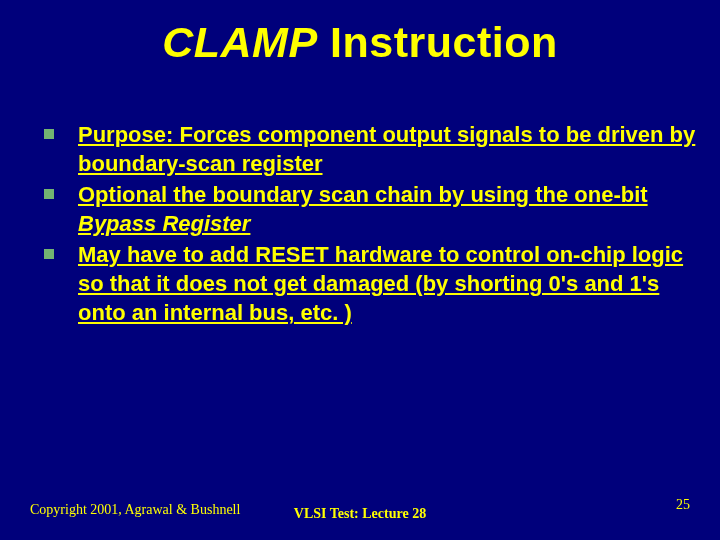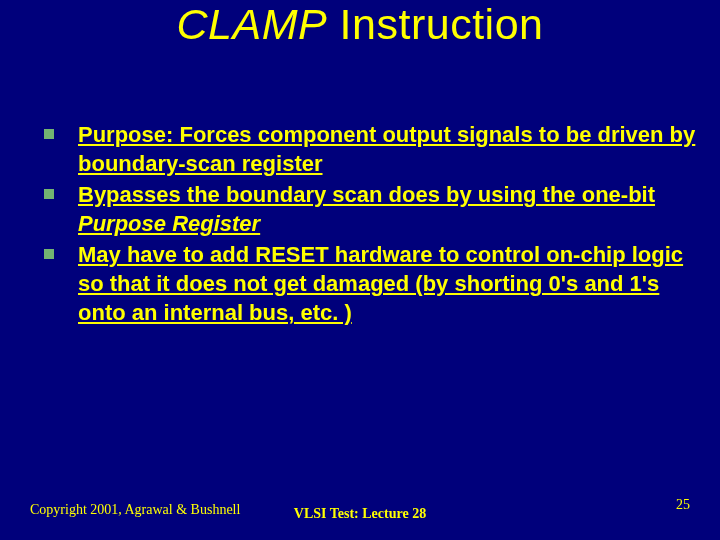--- a/index.html
+++ b/index.html
@@ -13,22 +13,23 @@
     width: 720px;
     height: 540px;
     background: #00007b;
     color: #ffff00;
     font-family: Arial, "Helvetica Neue", Helvetica, sans-serif;
     position: relative;
     box-sizing: border-box;
   }
   .title {
     text-align: center;
-    font-weight: 400;
+    font-weight: 700;
     font-size: 43px;
+    padding-top: 18px;
     letter-spacing: 0.5px;
   }
   .title-emph {
     font-style: italic;
   }
   .content {
     position: absolute;
     top: 120px;
     left: 30px;
     right: 20px;
@@ -97,21 +98,21 @@
   <div class="title">
     <span class="title-emph">CLAMP</span><span> Instruction</span>
   </div>
 
   <div class="content">
     <ul class="bullets">
       <li>
         <span>Purpose: Forces component output signals to be driven by boundary-scan register</span>
       </li>
       <li>
-        <span>Bypasses the boundary scan does by using the one-bit </span><span class="ital">Purpose Register</span>
+        <span>Optional the boundary scan chain by using the one-bit </span><span class="ital">Bypass Register</span>
       </li>
       <li>
         <span>May have to add RESET hardware to control on-chip logic so that it does not get damaged (by shorting 0's and 1's onto an internal bus, etc. )</span>
       </li>
     </ul>
   </div>
 
   <div class="footer">
     <div class="left">Copyright 2001, Agrawal &amp; Bushnell</div>
     <div class="center">VLSI Test: Lecture 28</div>

